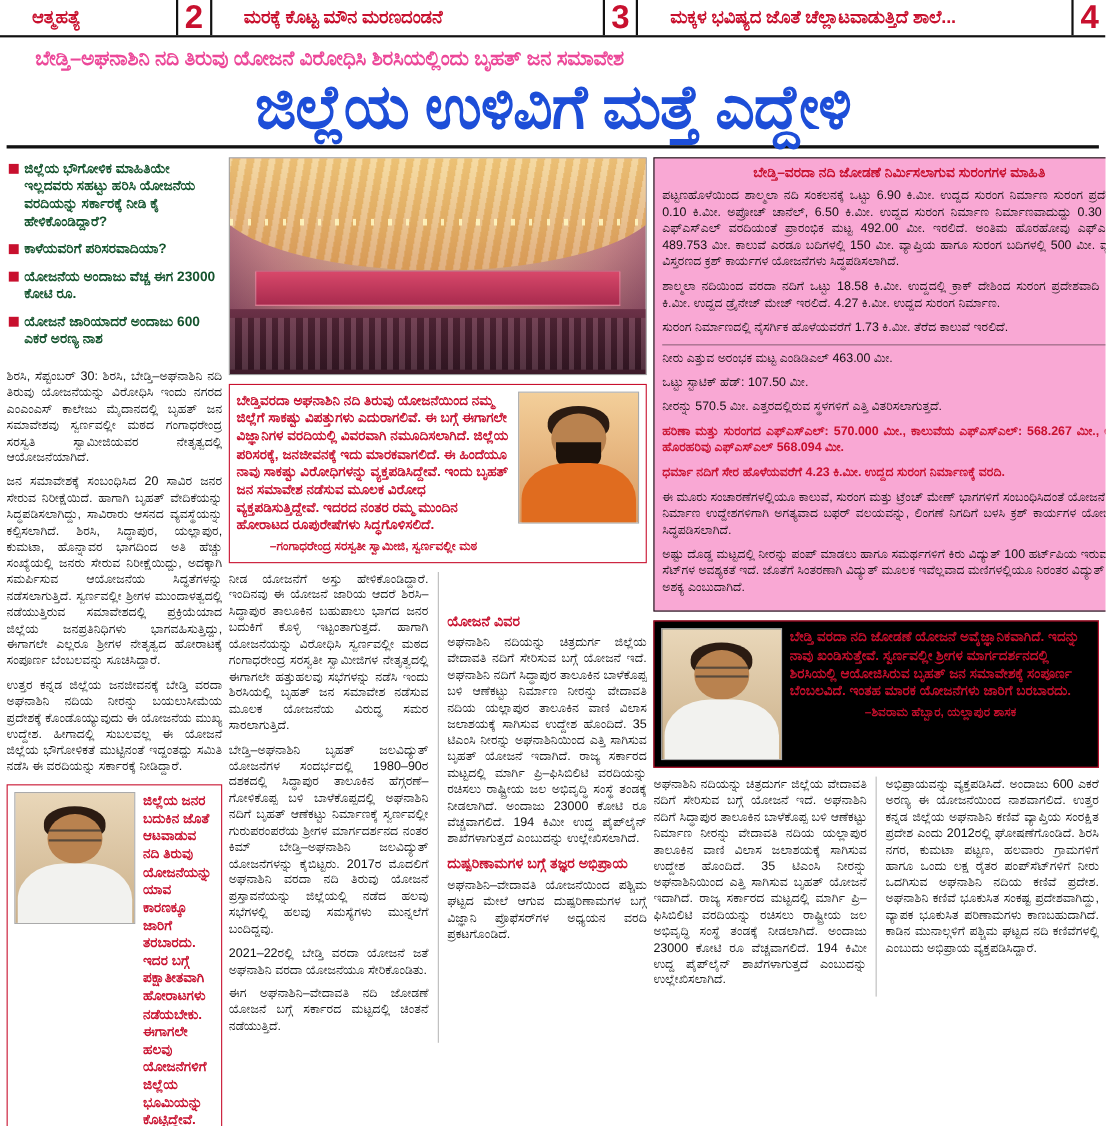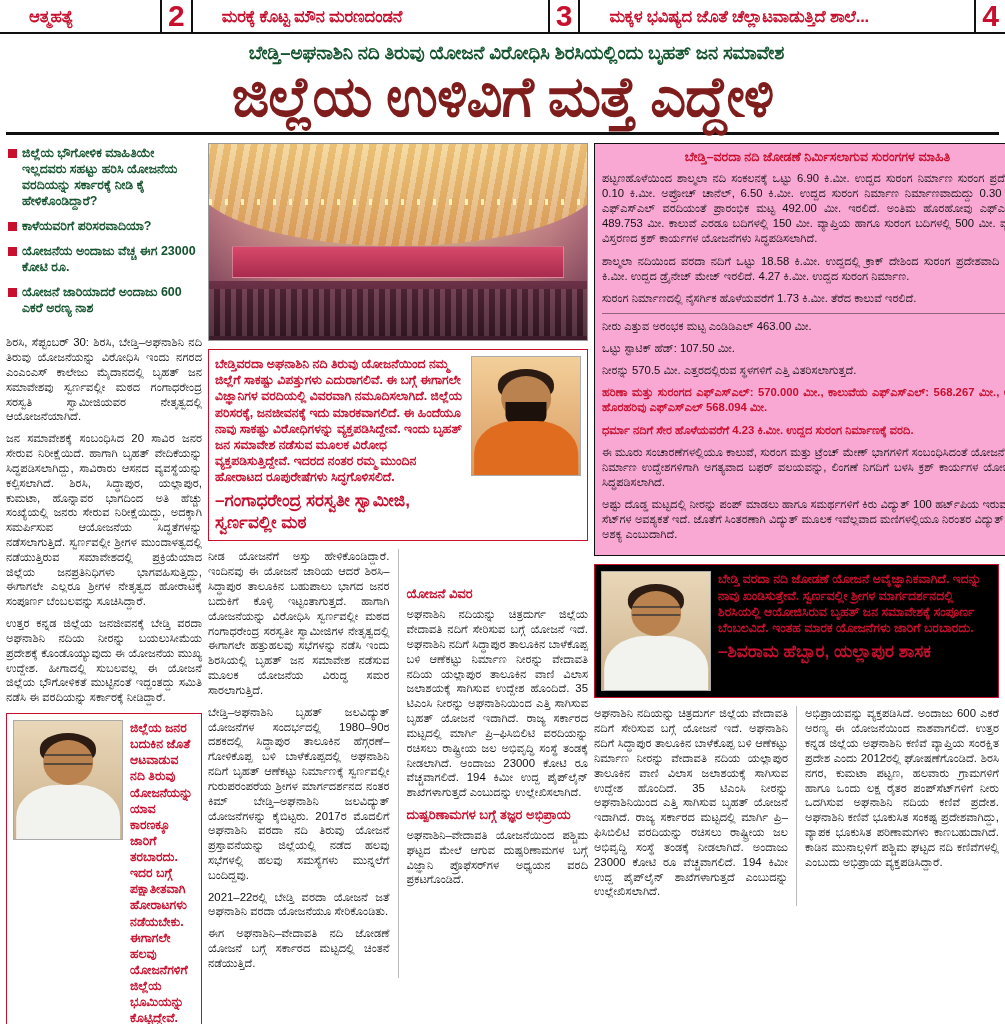--- a/index.html
+++ b/index.html
@@ -43,31 +43,30 @@
     padding:0 6px;
     border-left:2px solid #111;
     border-right:2px solid #111;
     display:flex;
     align-items:center;
   }
   .teaser-num.last { border-right:none; }
 
   
   .kicker {
-    text-align:center;
-    color:#14532d;
+    color:#ec4899;
     font-weight:bold;
     font-size:18.5px;
     padding:8px 4px 2px 4px;
     letter-spacing:-0.2px;
     margin-left:28px;
   }
   .headline {
     text-align:center;
-    color:#7f1d1d;
+    color:#1d4ed8;
     font-weight:bold;
     font-size:56px;
     line-height:1.04;
     padding:2px 4px 6px 4px;
     letter-spacing:-1px;
   }
   .rule-thick {
     height:3px; background:#111; margin:0 6px 8px 6px;
   }
 
@@ -136,21 +135,21 @@
     margin-top:8px;
     padding:6px;
     display:flex; gap:7px;
     background:#fff;
   }
   .quote-text {
     color:#c8102e; font-size:12.4px; font-weight:bold; line-height:1.3;
     flex:1;
   }
   .quote-attrib {
-    display:block; text-align:left; margin-top:5px; font-size:17px;
+    display:block; text-align:center; margin-top:5px; font-size:11px;
   }
   .portrait {
     width:110px; height:120px; flex:0 0 auto;
     border:1px solid #aaa; overflow:hidden; position:relative;
     background:linear-gradient(180deg,#e9d7b9,#cbb08a);
   }
   .portrait.swami { background:linear-gradient(180deg,#f3cf9a,#d99a62); }
   .p-head {
     position:absolute; left:50%; top:16%; transform:translateX(-50%);
     width:46%; height:38%; border-radius:50%;

